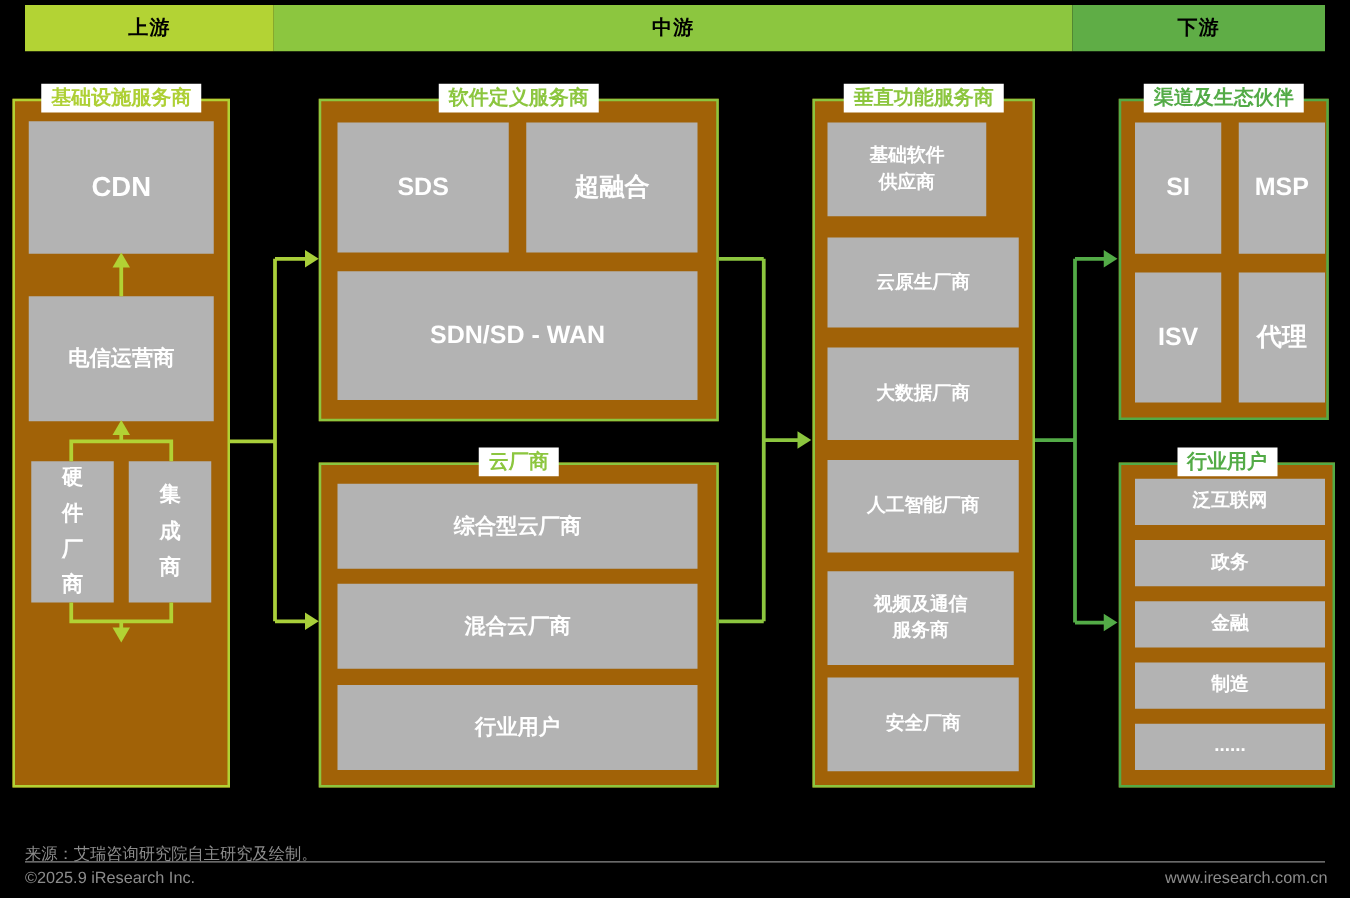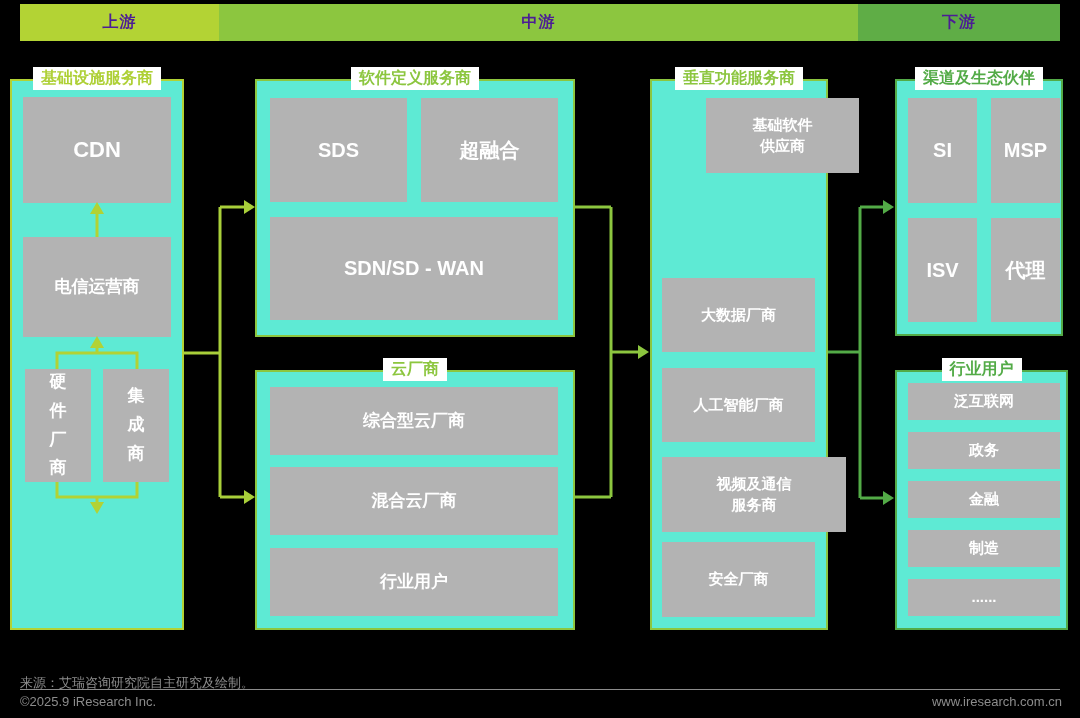--- a/index.html
+++ b/index.html
@@ -1,28 +1,28 @@
 <!DOCTYPE html>
 <html><head>
 <meta charset="utf-8">
 <style>
   html,body{margin:0;padding:0;background:#000;}
   .stage{position:relative;width:1080px;height:718px;background:#000;
          font-family:"Liberation Sans","DejaVu Sans",sans-serif;overflow:hidden;}
 
   
   .topbar{position:absolute;top:4px;left:20px;width:1040px;height:37px;display:flex;}
-  .seg{display:flex;align-items:center;justify-content:center;color:#4c1d95;
+  .seg{display:flex;align-items:center;justify-content:center;color:#000000;
        font-weight:bold;font-size:16px;letter-spacing:1px;}
   .seg-up{width:199px;background:#b3d334;}
   .seg-mid{width:639px;background:#8cc63f;}
   .seg-down{width:202px;background:#5fad46;}
 
   
-  .card{position:absolute;background:#5eead4;border:2px solid;box-sizing:border-box;z-index:1;}
+  .card{position:absolute;background:#a16207;border:2px solid;box-sizing:border-box;z-index:1;}
   .card-up{border-color:#b2d234;}
   .card-mid{border-color:#8cc63f;}
   .card-down{border-color:#53ab47;}
   .card-title{position:absolute;top:-14px;left:50%;transform:translateX(-50%);
               background:#fff;padding:1px 8px;font-weight:bold;font-size:16px;
               white-space:nowrap;z-index:2;}
   .card-up>.card-title{color:#aed035;}
   .card-mid>.card-title{color:#8cc63f;}
   .card-down>.card-title{color:#53ab47;}
 
@@ -84,25 +84,26 @@
 
   <div class="card card-mid" style="left:255px;top:370px;width:320px;height:260px;padding-left:28px;">
     <div class="card-title">云厂商</div>
     <div class="node f17" style="left:13px;top:15px;width:288px;height:68px;">综合型云厂商</div>
     <div class="node f17" style="left:13px;top:95px;width:288px;height:68px;">混合云厂商</div>
     <div class="node f17" style="left:13px;top:176px;width:288px;height:68px;">行业用户</div>
   </div>
 
   <div class="card card-mid" style="left:650px;top:79px;width:178px;height:551px;">
     <div class="card-title">垂直功能服务商</div>
-    <div class="node f15 pre" style="left:10px;top:17px;width:153px;height:75px;margin-left:44px;">基础软件
+    <div class="node f15 pre" style="left:10px;top:17px;width:127px;height:75px;">基础软件
 供应商</div>
+    <div class="node f15" style="left:10px;top:109px;width:153px;height:72px;">云原生厂商</div>
     <div class="node f15" style="left:10px;top:197px;width:153px;height:74px;">大数据厂商</div>
     <div class="node f15" style="left:10px;top:287px;width:153px;height:74px;">人工智能厂商</div>
-    <div class="node f15 pre" style="left:10px;top:376px;width:184px;height:75px;">视频及通信
+    <div class="node f15 pre" style="left:10px;top:376px;width:149px;height:75px;">视频及通信
 服务商</div>
     <div class="node f15" style="left:10px;top:461px;width:153px;height:75px;">安全厂商</div>
   </div>
 
   <div class="card card-down" style="left:895px;top:79px;width:168px;height:257px;">
     <div class="card-title">渠道及生态伙伴</div>
     <div class="node f20" style="left:11px;top:17px;width:69px;height:105px;">SI</div>
     <div class="node f20" style="left:94px;top:17px;width:69px;height:105px;">MSP</div>
     <div class="node f20" style="left:11px;top:137px;width:69px;height:104px;">ISV</div>
     <div class="node f20" style="left:94px;top:137px;width:69px;height:104px;">代理</div>

